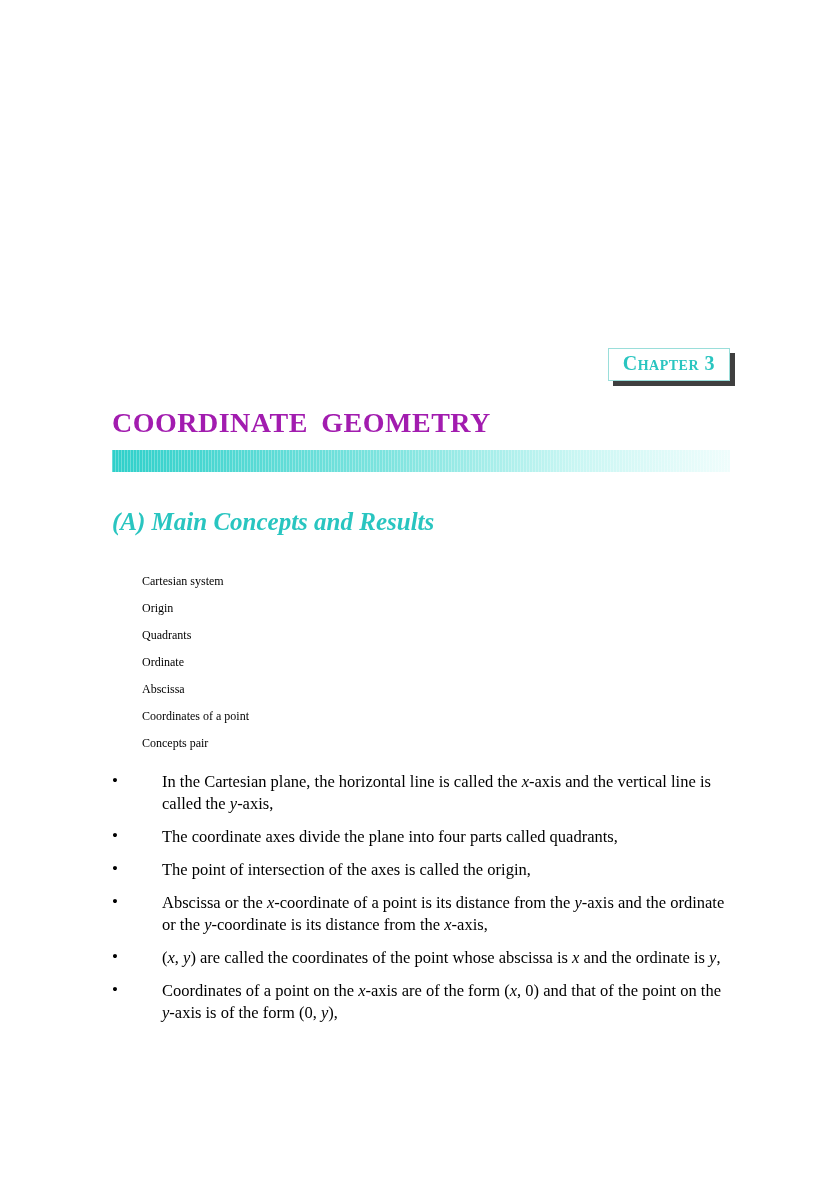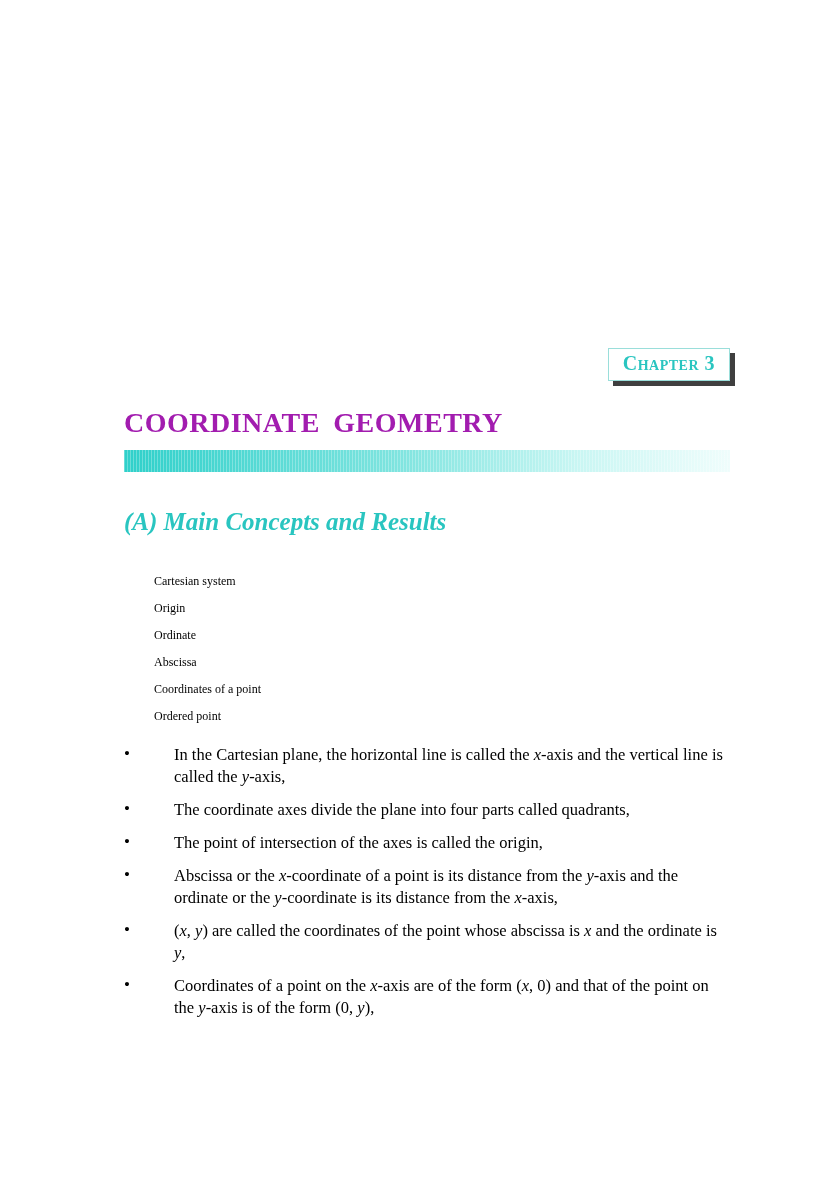--- a/index.html
+++ b/index.html
@@ -8,21 +8,21 @@
     width:840px;
     height:1200px;
     background:#ffffff;
     font-family:"Liberation Serif", serif;
     color:#000000;
     overflow:hidden;
     box-sizing:border-box;
   }
   .content{
     position:absolute;
-    left:124px;
+    left:112px;
     right:110px;
     top:0;
   }
   .badge-row{
     display:flex;
     justify-content:flex-end;
     margin-top:348px;
   }
   .chapter-badge{
     display:inline-block;
@@ -96,24 +96,25 @@
 
     <div class="page-title">COORDINATE GEOMETRY</div>
 
     <div class="title-bar"></div>
 
     <div class="section-heading">(A) Main Concepts and Results</div>
 
     <div class="concept-list">
       <div class="concept-item">Cartesian system</div>
       <div class="concept-item">Origin</div>
+      <div class="concept-item">Quadrants</div>
       <div class="concept-item">Ordinate</div>
       <div class="concept-item">Abscissa</div>
       <div class="concept-item">Coordinates of a point</div>
-      <div class="concept-item">Ordered point</div>
+      <div class="concept-item">Concepts pair</div>
     </div>
 
     <div class="bullet-list">
       <div class="bullet">
         <span class="bullet-marker">•</span>
         <span class="bullet-text">In the Cartesian plane, the horizontal line is called the <i>x</i>-axis and the vertical line is called the <i>y</i>-axis,</span>
       </div>
       <div class="bullet">
         <span class="bullet-marker">•</span>
         <span class="bullet-text">The coordinate axes divide the plane into four parts called quadrants,</span>

